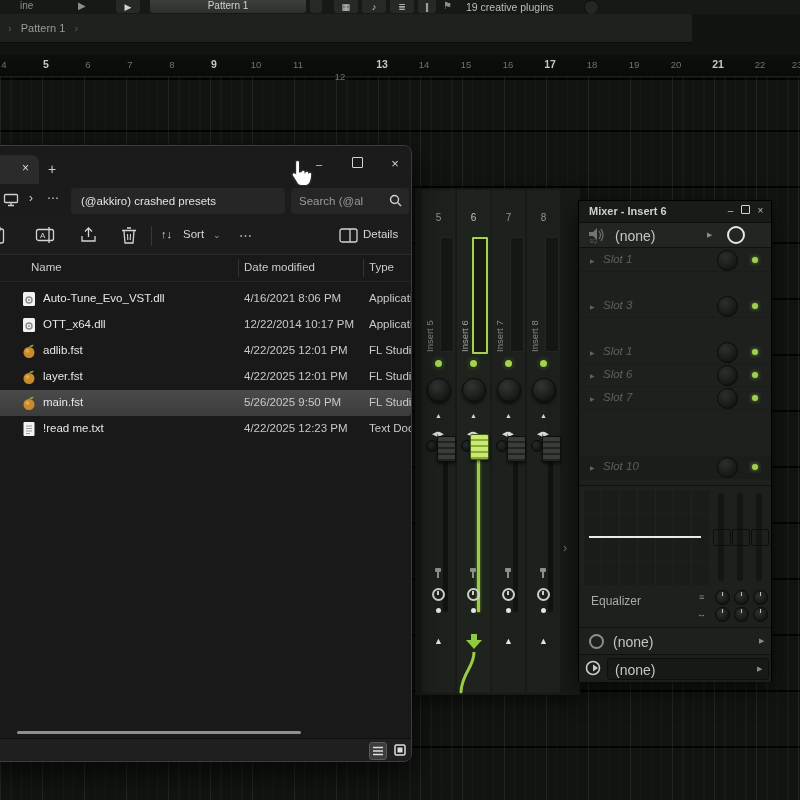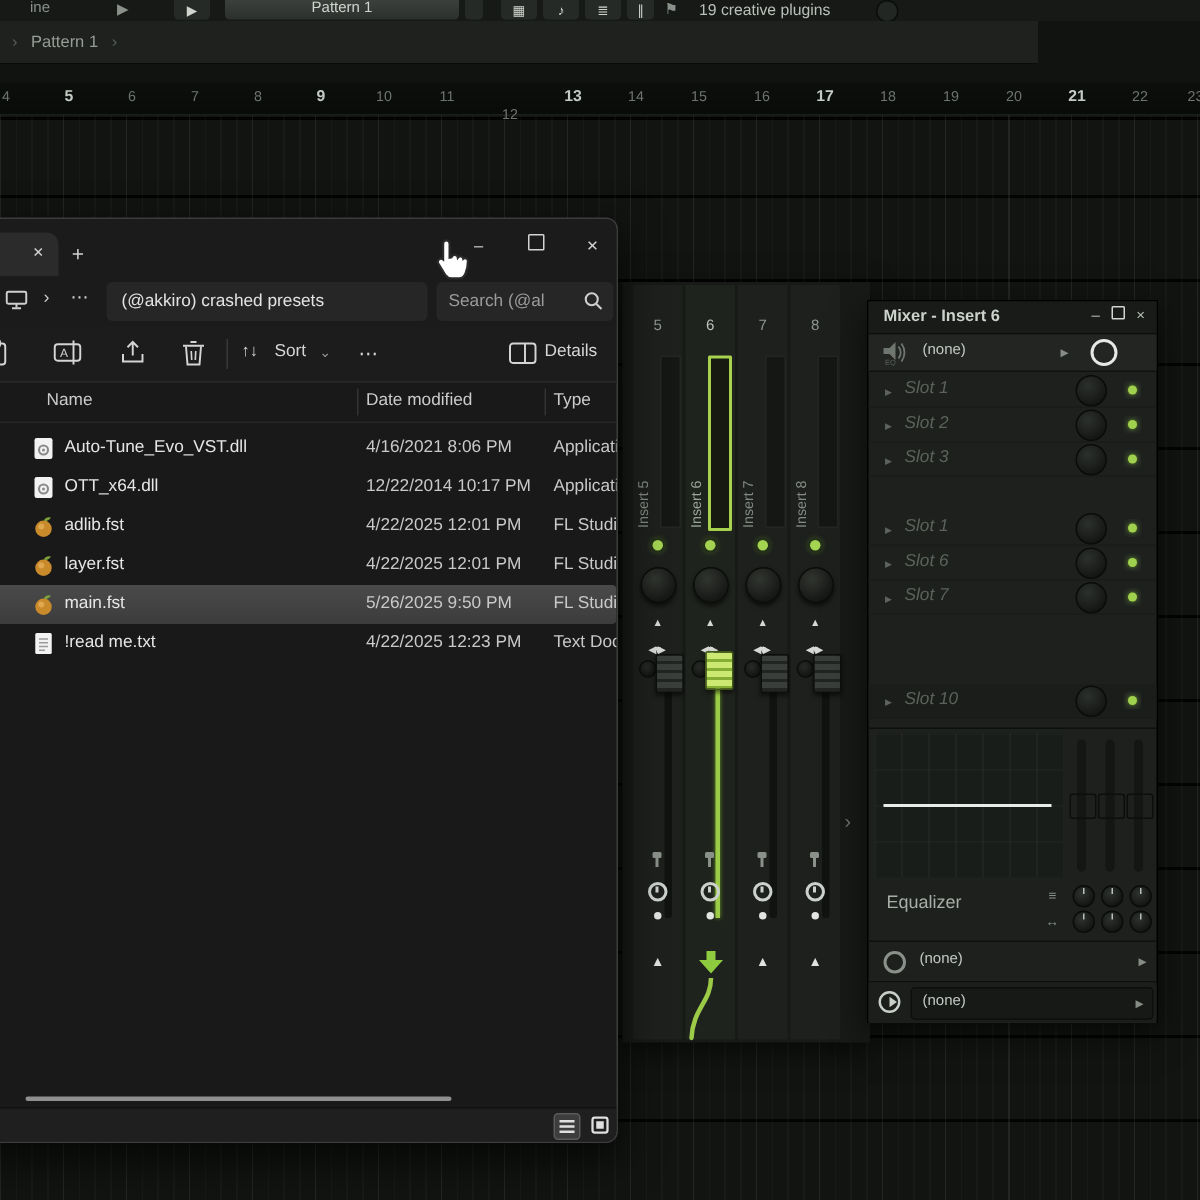--- a/index.html
+++ b/index.html
@@ -78,21 +78,21 @@
 
   
   #mix-panel{left:578px;top:200px;width:194px;height:482px;background:#1d201d;
     border:1px solid #000;box-shadow:0 8px 22px rgba(0,0,0,.6);box-sizing:border-box;}
   #mp-title{position:absolute;left:0;top:0;width:100%;height:21px;background:#181b18;
     border-bottom:1px solid #0d0f0d;}
   #mp-title .t{position:absolute;left:10px;top:4px;font-size:11px;color:#ccd2cc;font-weight:bold;}
   .winbtn{position:absolute;top:3px;width:13px;height:14px;color:#b9bfb9;font-size:10px;
     text-align:center;line-height:14px;}
   .mp-row{position:absolute;left:0;width:100%;box-sizing:border-box;}
-  .none-text{font-size:10px;color:#c2c8c2;}
+  .none-text{font-size:14px;color:#c2c8c2;}
   .sm-tri{font-size:7px;color:#868c86;}
   .slot-row{position:absolute;left:0;width:100%;height:23px;border-bottom:1px solid #191c19;box-sizing:border-box;}
   .slot-row .arrow{position:absolute;left:11px;top:8px;font-size:6px;color:#5d635d;}
   .slot-row .slabel{position:absolute;left:24px;top:4px;font-size:11.5px;font-style:italic;color:#5a625a;}
   .slot-knob{position:absolute;left:138px;top:1px;width:19px;height:19px;border-radius:50%;
     background:radial-gradient(circle at 38% 32%,#2c302c,#141614 75%);border:1px solid #0a0c0a;}
   .slot-led-chip{position:absolute;left:170px;top:5px;width:12px;height:12px;border-radius:3px;background:#232723;}
   .slot-led-chip::after{content:"";position:absolute;left:3px;top:3px;width:6px;height:6px;border-radius:50%;
     background:#a0d14e;box-shadow:0 0 3px #6d9a2b;}
   #eq-graph{position:absolute;left:4px;top:288px;width:126px;height:96px;background:#191d19;
@@ -297,26 +297,20 @@
       <span class="abs sm-tri" style="left:128px;top:8px;">▶</span>
       <span class="clock" style="left:148px;top:3px;width:14px;height:14px;"></span>
     </div>
 
     <div class="slot-row" style="top:48px;">
         <span class="arrow">▶</span>
         <span class="slabel">Slot 1</span>
         <span class="slot-knob"></span>
         <span class="slot-led-chip"></span>
       </div>
-    <div class="slot-row" style="top:71px;">
-        <span class="arrow">▶</span>
-        <span class="slabel">Slot 2</span>
-        <span class="slot-knob"></span>
-        <span class="slot-led-chip"></span>
-      </div>
     <div class="slot-row" style="top:94px;">
         <span class="arrow">▶</span>
         <span class="slabel">Slot 3</span>
         <span class="slot-knob"></span>
         <span class="slot-led-chip"></span>
       </div>
     <div class="slot-row" style="top:140px;">
         <span class="arrow">▶</span>
         <span class="slabel">Slot 1</span>
         <span class="slot-knob"></span>

